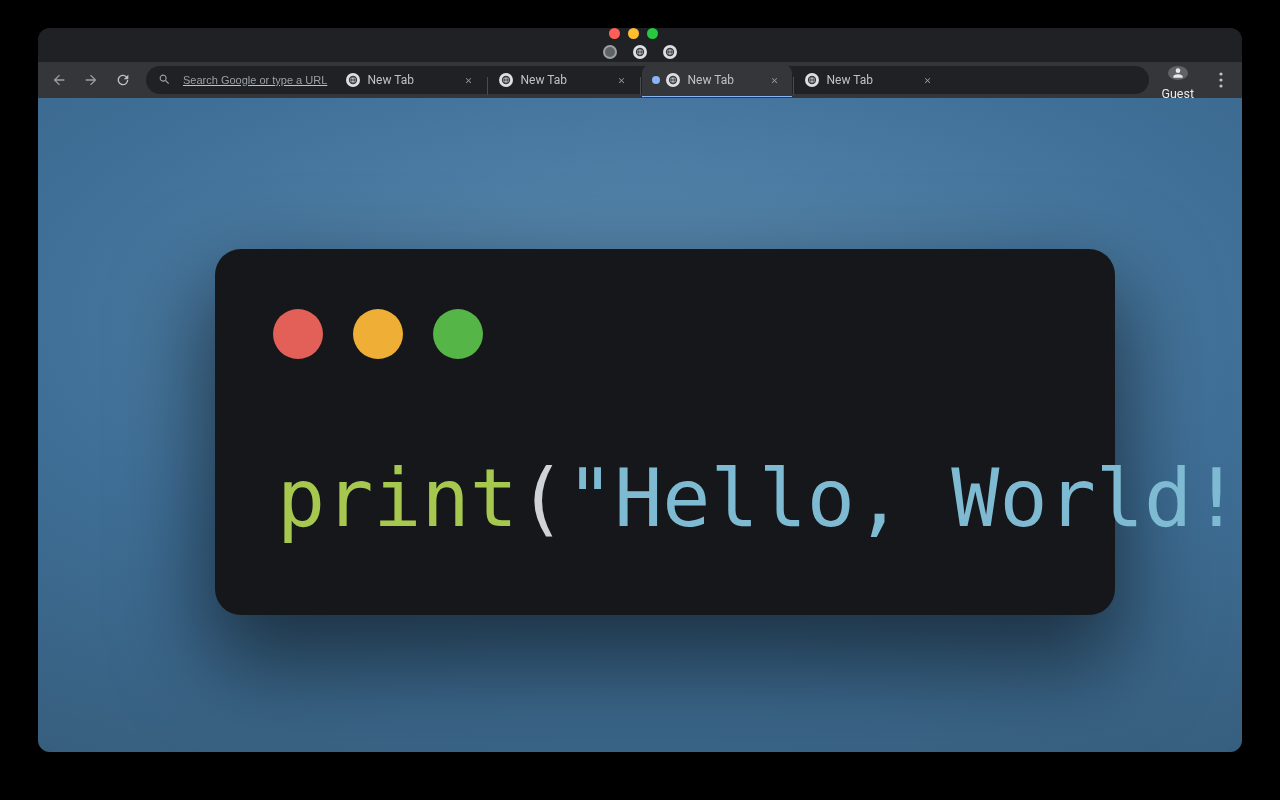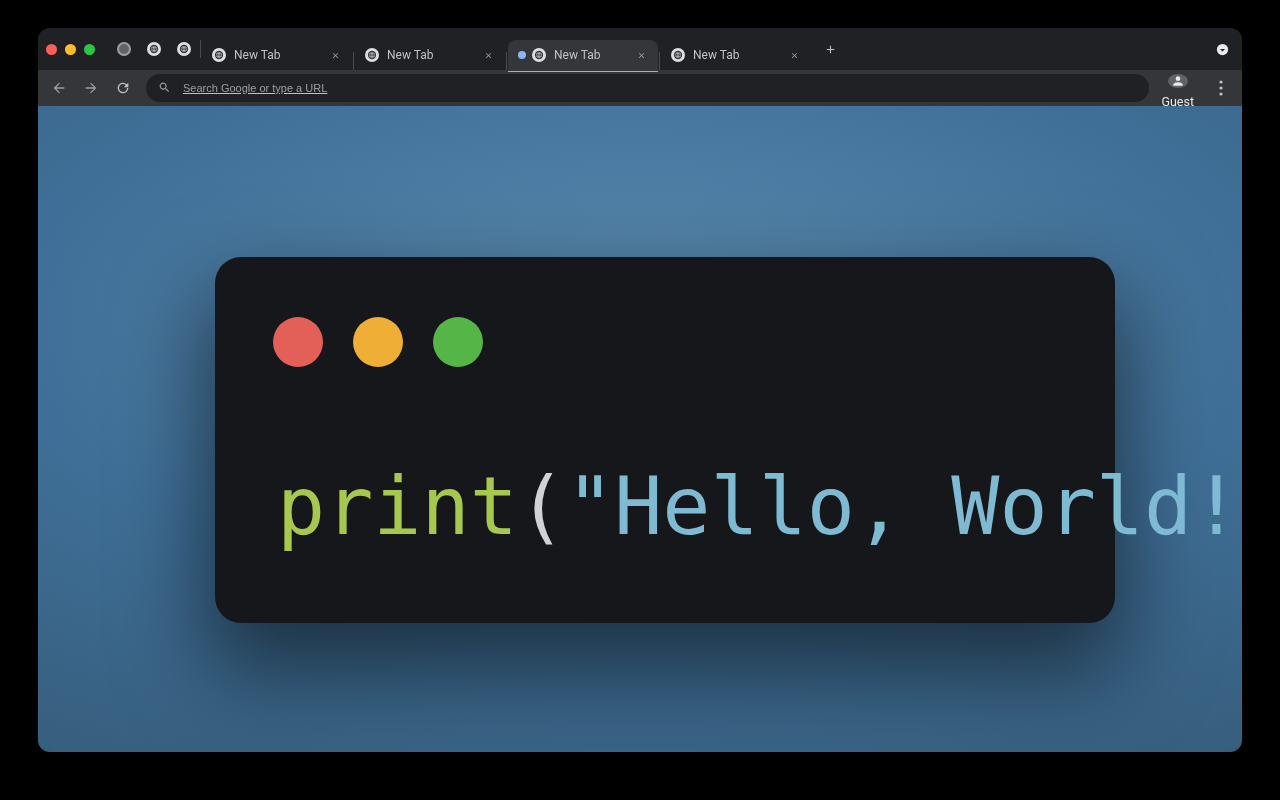--- a/index.html
+++ b/index.html
@@ -20,22 +20,22 @@
   }
   html,body{margin:0;padding:0;width:1280px;height:800px;background:var(--bg-black);font-family:-apple-system,BlinkMacSystemFont,"Segoe UI",Roboto,Arial,sans-serif;overflow:hidden;}
   .browser-window{
     position:absolute;left:38px;top:28px;width:1204px;height:724px;
     background:var(--chrome-dark);border-radius:12px;overflow:hidden;
     box-shadow:0 20px 60px rgba(0,0,0,.6);
     display:flex;flex-direction:column;
   }
   
   .tab-strip{
-    height:42px;background:var(--chrome-dark);
-    display:flex;align-items:center;padding-left:8px;position:relative;
+    height:34px;background:var(--chrome-dark);
+    display:flex;align-items:center;padding-left:0;position:relative;flex-direction:column;
   }
   .traffic-lights{display:flex;gap:8px;align-items:center;margin-right:14px;}
   .traffic-light{width:11px;height:11px;border-radius:50%;}
   .tl-red{background:var(--mac-red);}
   .tl-yellow{background:var(--mac-yellow);}
   .tl-green{background:var(--mac-green);}
   .pinned-tabs{display:flex;align-items:center;}
   .pinned-tab{width:30px;height:26px;display:flex;align-items:center;justify-content:center;cursor:pointer;}
   .favicon{width:14px;height:14px;border-radius:50%;background:#9aa0a6;display:flex;align-items:center;justify-content:center;}
   .favicon.blank svg{width:12px;height:12px;fill:#5f6368;}

